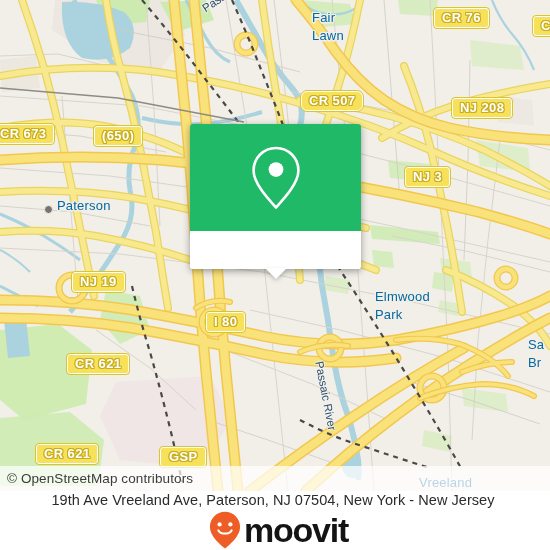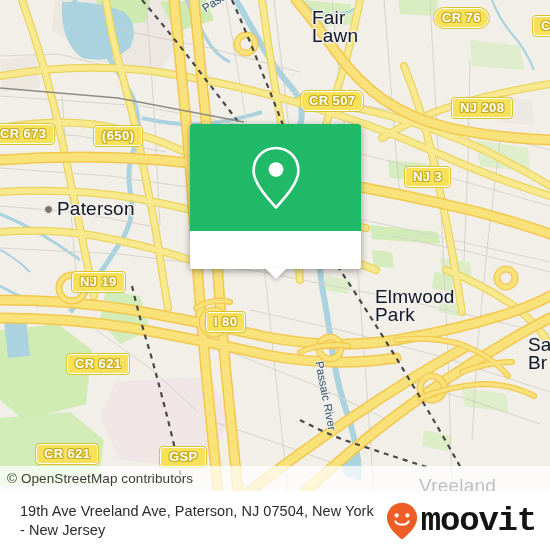--- a/index.html
+++ b/index.html
@@ -36,21 +36,21 @@
     color: #5b5b58;
     font-size: 16px;
     font-weight: 400;
     letter-spacing: .2px;
     white-space: nowrap;
     text-shadow:
       -1.5px 0 #f2efe9, 1.5px 0 #f2efe9, 0 -1.5px #f2efe9, 0 1.5px #f2efe9,
       -1px -1px #f2efe9, 1px -1px #f2efe9, -1px 1px #f2efe9, 1px 1px #f2efe9;
     pointer-events: none;
   }
-  .map-label.big { font-size: 19px; color: #0f172a; }
+  .map-label.big { font-size: 13px; color: #0369a1; }
   .map-label.two-line { white-space: pre; line-height: 18px; }
 
   
   .shield {
     position: absolute;
     background: #f7e05a;
     border: 1.5px solid #ffffff;
     outline: 1px solid #d9c52e;
     border-radius: 3px;
     color: #ffffff;
@@ -154,35 +154,35 @@
     left: 0;
     top: 491px;
     width: 550px;
     height: 59px;
     background: #ffffff;
     display: flex;
     align-items: center;
     box-sizing: border-box;
     padding: 0 14px 0 20px;
     overflow: hidden;
+    flex-direction: column;
   }
   #footer-text {
     flex: 1 1 auto;
     font-size: 14.5px;
     line-height: 19px;
     color: #2b2b2b;
     padding-right: 10px;
     letter-spacing: .05px;
   }
   #brand {
     flex: 0 0 auto;
     display: flex;
     align-items: center;
     gap: 2px;
-    font-family: Liberation Mono, monospace;
   }
   #brand-word {
     font-size: 34px;
     font-weight: bold;
     color: #141414;
     letter-spacing: -1.2px;
     line-height: 34px;
   }
 </style>
 </head>
@@ -397,21 +397,21 @@
 Br</div>
 
     <div class="map-label big" style="left:419px; top:475px;">Vreeland</div>
 
     <div class="river-label" style="left:200px; top:4px; transform:rotate(-33deg); transform-origin:left top;">Passaic River</div>
     <div class="river-label" style="left:325px; top:360px; transform:rotate(79deg); transform-origin:left top;">Passaic River</div>
 
     <div class="shield" style="left:-8px;  top:124px;">CR 673</div>
     <div class="shield" style="left:94px;  top:126px;">(650)</div>
     <div class="shield" style="left:301px; top:91px;border-radius:6px;">CR 507</div>
-    <div class="shield" style="left:434px; top:8px;border-radius:10px;">CR 76</div>
+    <div class="shield" style="left:434px; top:8px;">CR 76</div>
     <div class="shield" style="left:533px; top:16px;">CR</div>
     <div class="shield" style="left:452px; top:98px;">NJ 208</div>
     <div class="shield" style="left:405px; top:167px;">NJ 3</div>
     <div class="shield" style="left:72px;  top:272px;">NJ 19</div>
     <div class="shield" style="left:206px; top:312px;">I 80</div>
     <div class="shield" style="left:67px; top:354px;">CR 621</div>
     <div class="shield" style="left:36px; top:444px;">CR 621</div>
     <div class="shield" style="left:160px; top:447px;padding-left:8px;">GSP</div>
 
     <div id="attribution">

